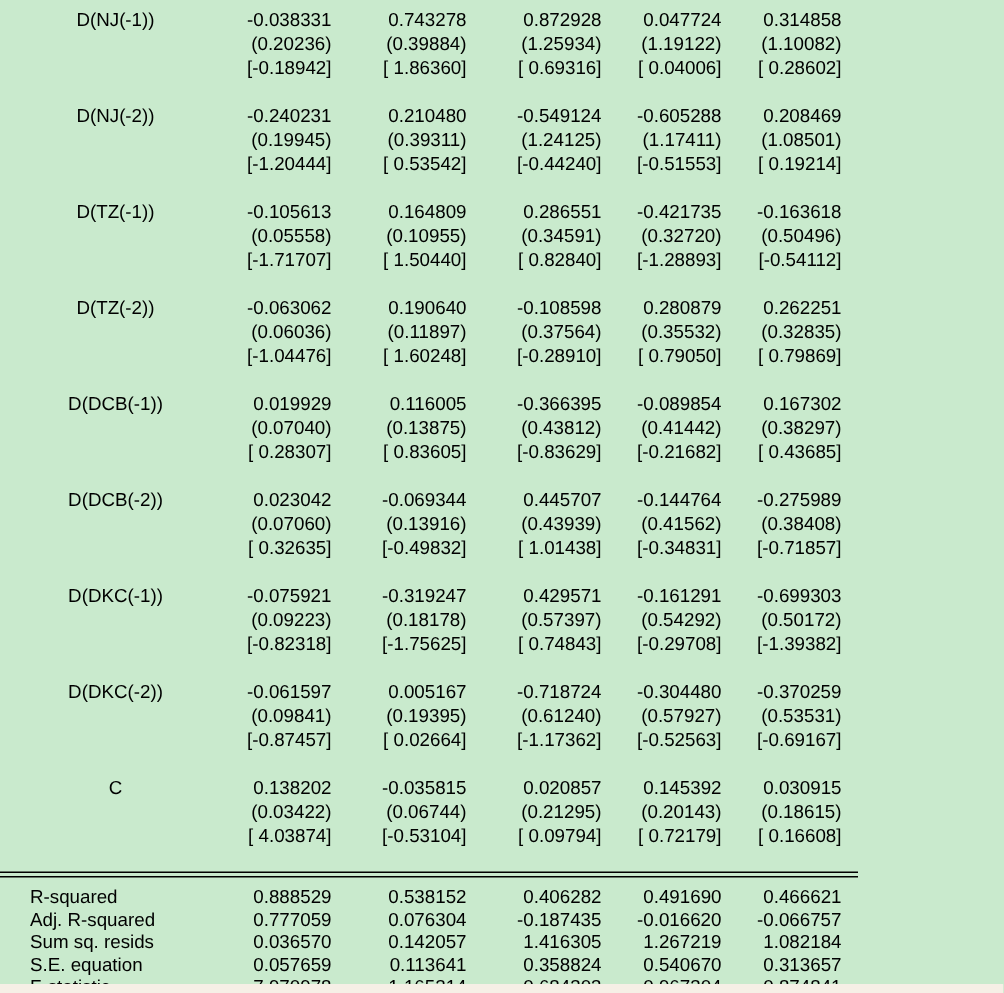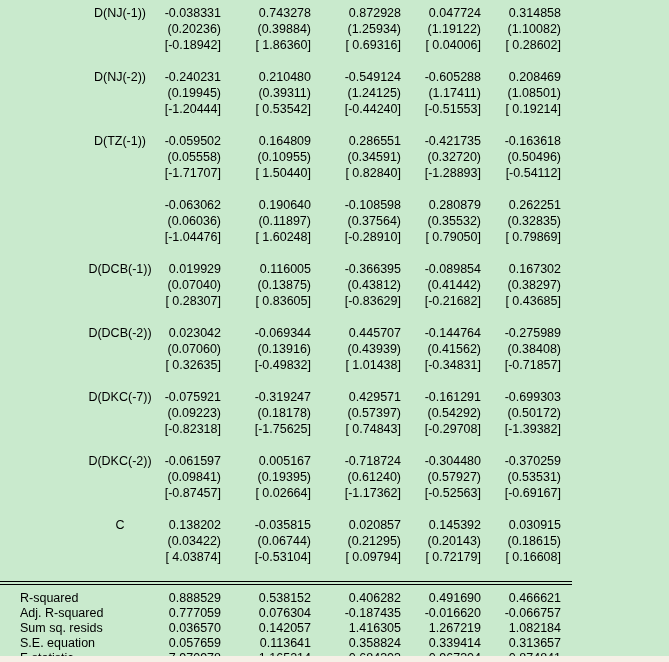--- a/index.html
+++ b/index.html
@@ -9,21 +9,21 @@
     font-family: "Liberation Sans", "DejaVu Sans", sans-serif;
     font-size: 12.5px;
     color: #000;
     overflow: hidden;
     position: relative;
   }
   #table-area { padding-top: 5px; }
   .block { position: relative; height: 48px; margin-bottom: 16px; line-height: 16px; }
   .block .row-label {
     position: absolute; left: 0; top: 0; width: 154px;
-    text-align: center; white-space: nowrap; margin-left: 43px;
+    text-align: center; white-space: nowrap;
   }
   .nums {
     margin-left: 131px;
     display: grid;
     grid-template-columns: 90px 90px 90px 80px 80px;
   }
   .nums .cell { text-align: right; white-space: pre; }
   #separator {
     width: 572px; height: 2px; margin-top: 5px;
     border-top: 1px solid #000; border-bottom: 1px solid #000;
@@ -78,38 +78,39 @@
           <div class="cell">[-1.20444]</div>
           <div class="cell">[ 0.53542]</div>
           <div class="cell">[-0.44240]</div>
           <div class="cell">[-0.51553]</div>
           <div class="cell">[ 0.19214]</div>
         </div>
       </div>
       <div class="block">
         <div class="row-label">D(TZ(-1))</div>
         <div class="nums">
-          <div class="cell">-0.059502</div>
+          <div class="cell">-0.105613</div>
           <div class="cell">0.164809</div>
           <div class="cell">0.286551</div>
           <div class="cell">-0.421735</div>
           <div class="cell">-0.163618</div>
           <div class="cell">(0.05558)</div>
           <div class="cell">(0.10955)</div>
           <div class="cell">(0.34591)</div>
           <div class="cell">(0.32720)</div>
           <div class="cell">(0.50496)</div>
           <div class="cell">[-1.71707]</div>
           <div class="cell">[ 1.50440]</div>
           <div class="cell">[ 0.82840]</div>
           <div class="cell">[-1.28893]</div>
           <div class="cell">[-0.54112]</div>
         </div>
       </div>
       <div class="block">
+        <div class="row-label">D(TZ(-2))</div>
         <div class="nums">
           <div class="cell">-0.063062</div>
           <div class="cell">0.190640</div>
           <div class="cell">-0.108598</div>
           <div class="cell">0.280879</div>
           <div class="cell">0.262251</div>
           <div class="cell">(0.06036)</div>
           <div class="cell">(0.11897)</div>
           <div class="cell">(0.37564)</div>
           <div class="cell">(0.35532)</div>
@@ -155,21 +156,21 @@
           <div class="cell">(0.41562)</div>
           <div class="cell">(0.38408)</div>
           <div class="cell">[ 0.32635]</div>
           <div class="cell">[-0.49832]</div>
           <div class="cell">[ 1.01438]</div>
           <div class="cell">[-0.34831]</div>
           <div class="cell">[-0.71857]</div>
         </div>
       </div>
       <div class="block">
-        <div class="row-label">D(DKC(-7))</div>
+        <div class="row-label">D(DKC(-1))</div>
         <div class="nums">
           <div class="cell">-0.075921</div>
           <div class="cell">-0.319247</div>
           <div class="cell">0.429571</div>
           <div class="cell">-0.161291</div>
           <div class="cell">-0.699303</div>
           <div class="cell">(0.09223)</div>
           <div class="cell">(0.18178)</div>
           <div class="cell">(0.57397)</div>
           <div class="cell">(0.54292)</div>
@@ -253,21 +254,21 @@
           <div class="cell">1.267219</div>
           <div class="cell">1.082184</div>
         </div>
       </div>
       <div class="stat-row">
         <div class="row-label">S.E. equation</div>
         <div class="nums">
           <div class="cell">0.057659</div>
           <div class="cell">0.113641</div>
           <div class="cell">0.358824</div>
-          <div class="cell">0.339414</div>
+          <div class="cell">0.540670</div>
           <div class="cell">0.313657</div>
         </div>
       </div>
       <div class="stat-row">
         <div class="row-label">F-statistic</div>
         <div class="nums">
           <div class="cell">7.970978</div>
           <div class="cell">1.165214</div>
           <div class="cell">0.684303</div>
           <div class="cell">0.967304</div>

